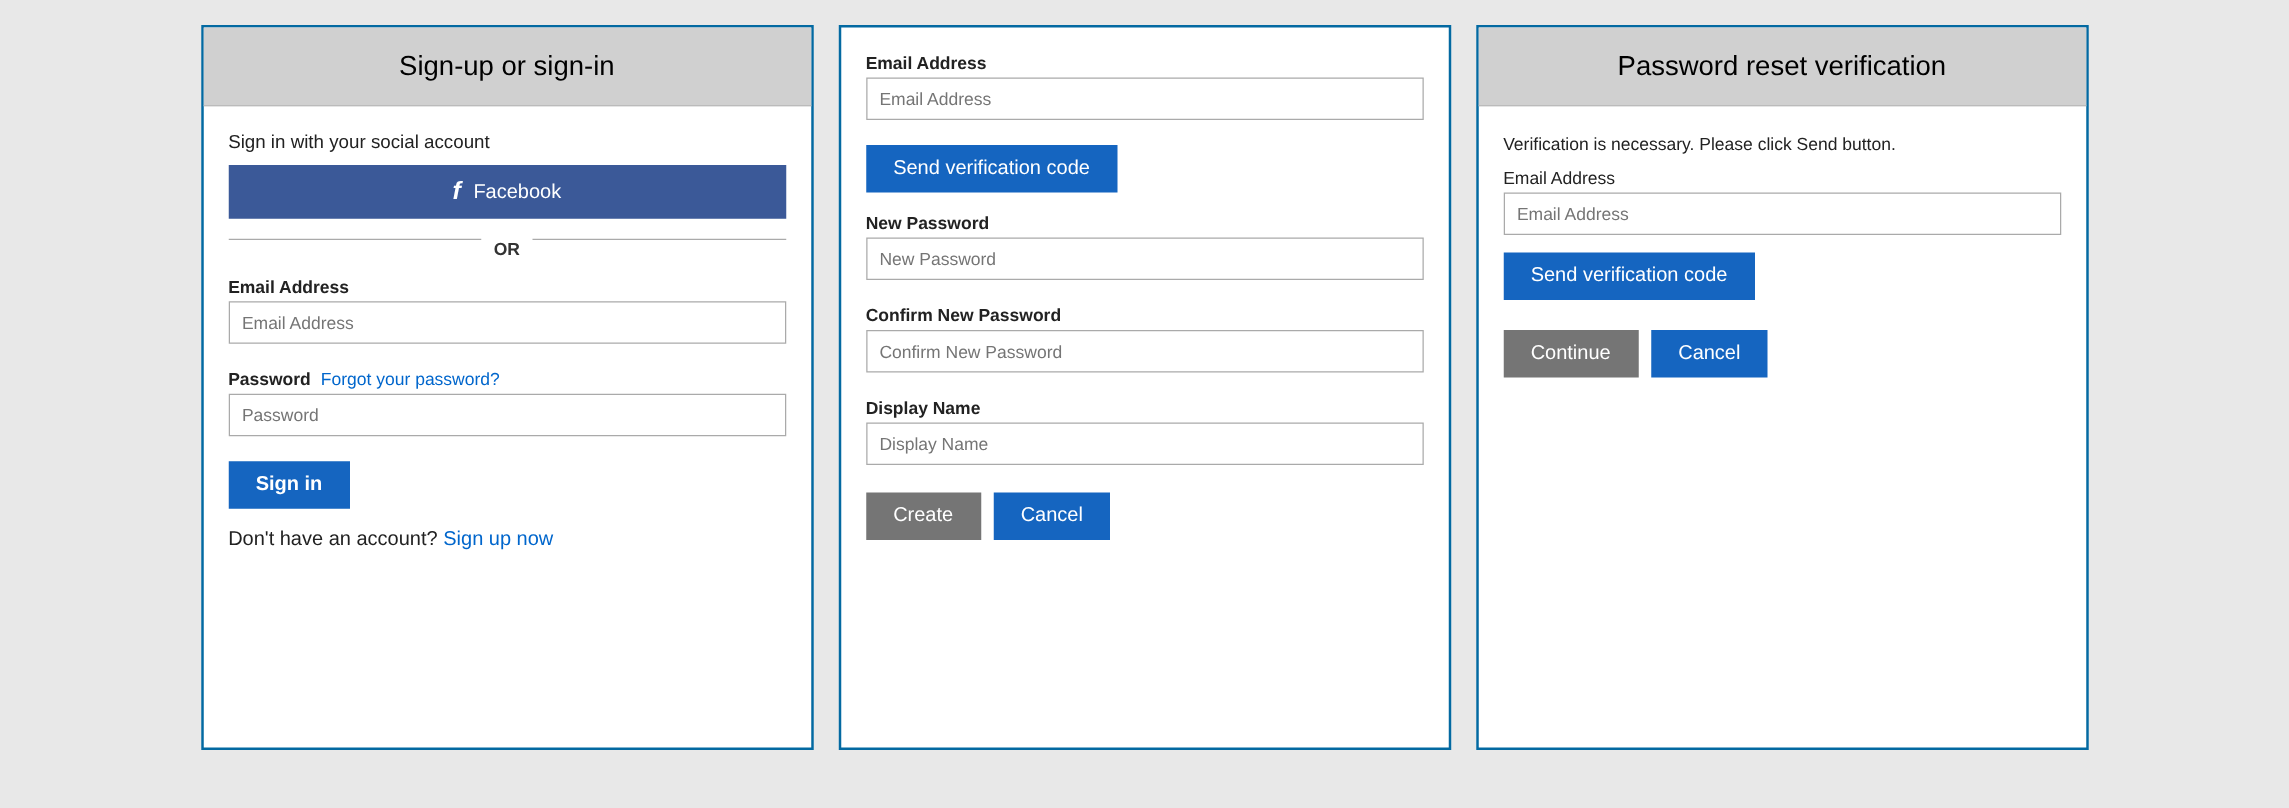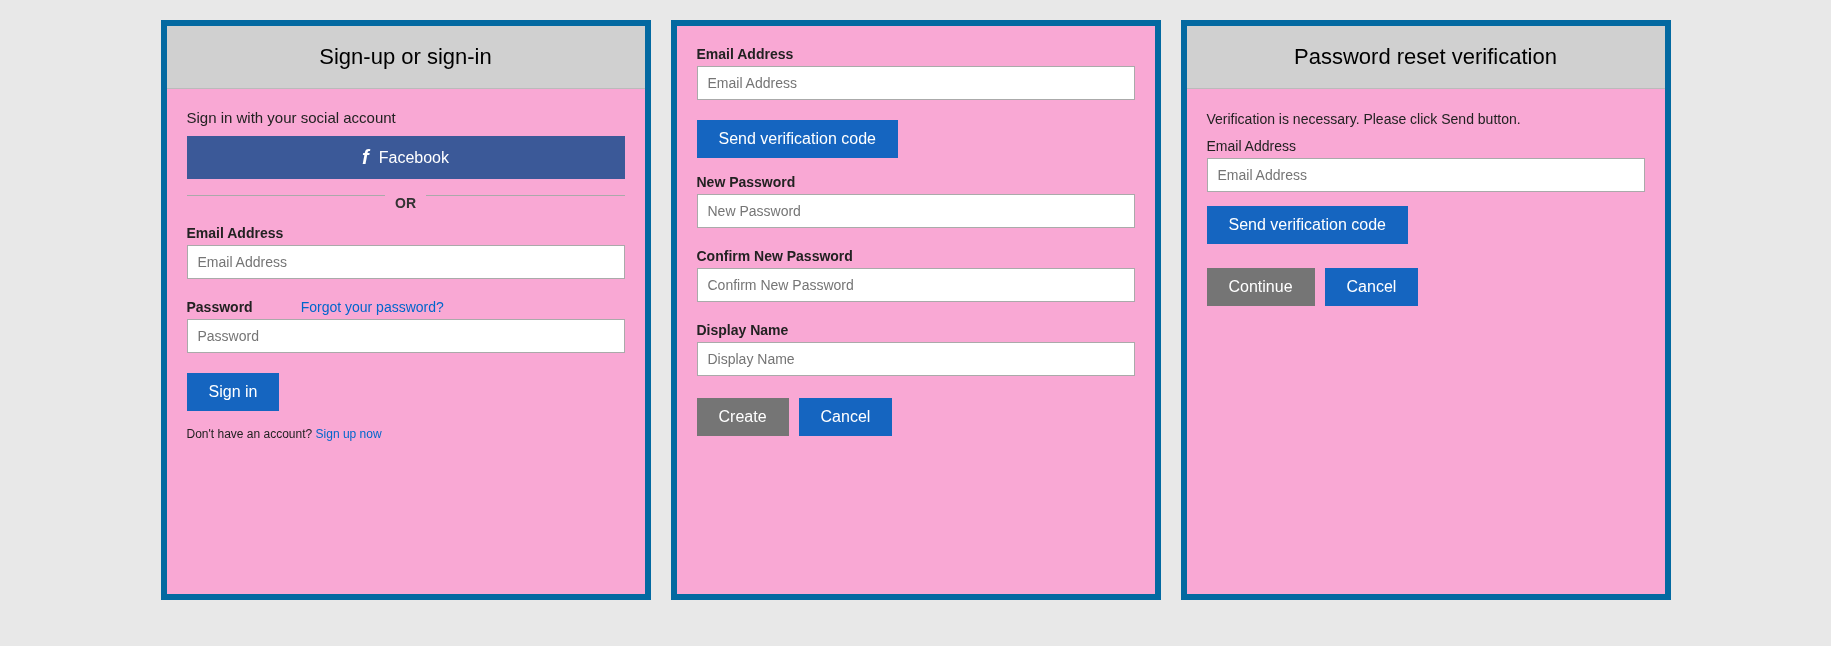--- a/index.html
+++ b/index.html
@@ -7,22 +7,22 @@
       font-family: Arial, sans-serif;
       background: #e8e8e8;
       display: flex;
       justify-content: center;
       align-items: flex-start;
       padding: 20px;
       gap: 20px;
       min-height: 646px;
     }
     .panel {
-      background: #f9a8d4;
-      border: 6px solid #0369a1;
+      background: #ffffff;
+      border: 2px solid #0369a1;
       width: 490px;
       min-height: 580px;
     }
     .panel-header {
       background: #d0d0d0;
       padding: 18px 20px;
       text-align: center;
       font-size: 22px;
       font-weight: normal;
       border-bottom: 1px solid #bbb;
@@ -95,21 +95,20 @@
       font-size: 14px;
       font-weight: normal;
       margin-bottom: 4px;
       color: #222;
     }
     .forgot-link {
       color: #0066cc;
       text-decoration: none;
       font-size: 14px;
       font-weight: normal;
-      margin-left: 40px;
     }
     .text-input {
       width: 100%;
       padding: 8px 10px;
       font-size: 14px;
       border: 1px solid #aaa;
       color: #999;
       margin-bottom: 14px;
       outline: none;
     }
@@ -139,23 +138,24 @@
       margin-bottom: 16px;
     }
     .sign-in-btn {
       background: #1565c0;
       color: #fff;
       border: none;
       padding: 10px 22px;
       font-size: 16px;
       cursor: pointer;
       margin-bottom: 16px;
+      font-weight: bold;
     }
     .signup-link-text {
-      font-size: 12px;
+      font-size: 16px;
       color: #222;
     }
     .signup-link {
       color: #0066cc;
       text-decoration: none;
     }
     .facebook-icon {
       font-size: 20px;
       font-weight: bold;
       font-style: italic;

